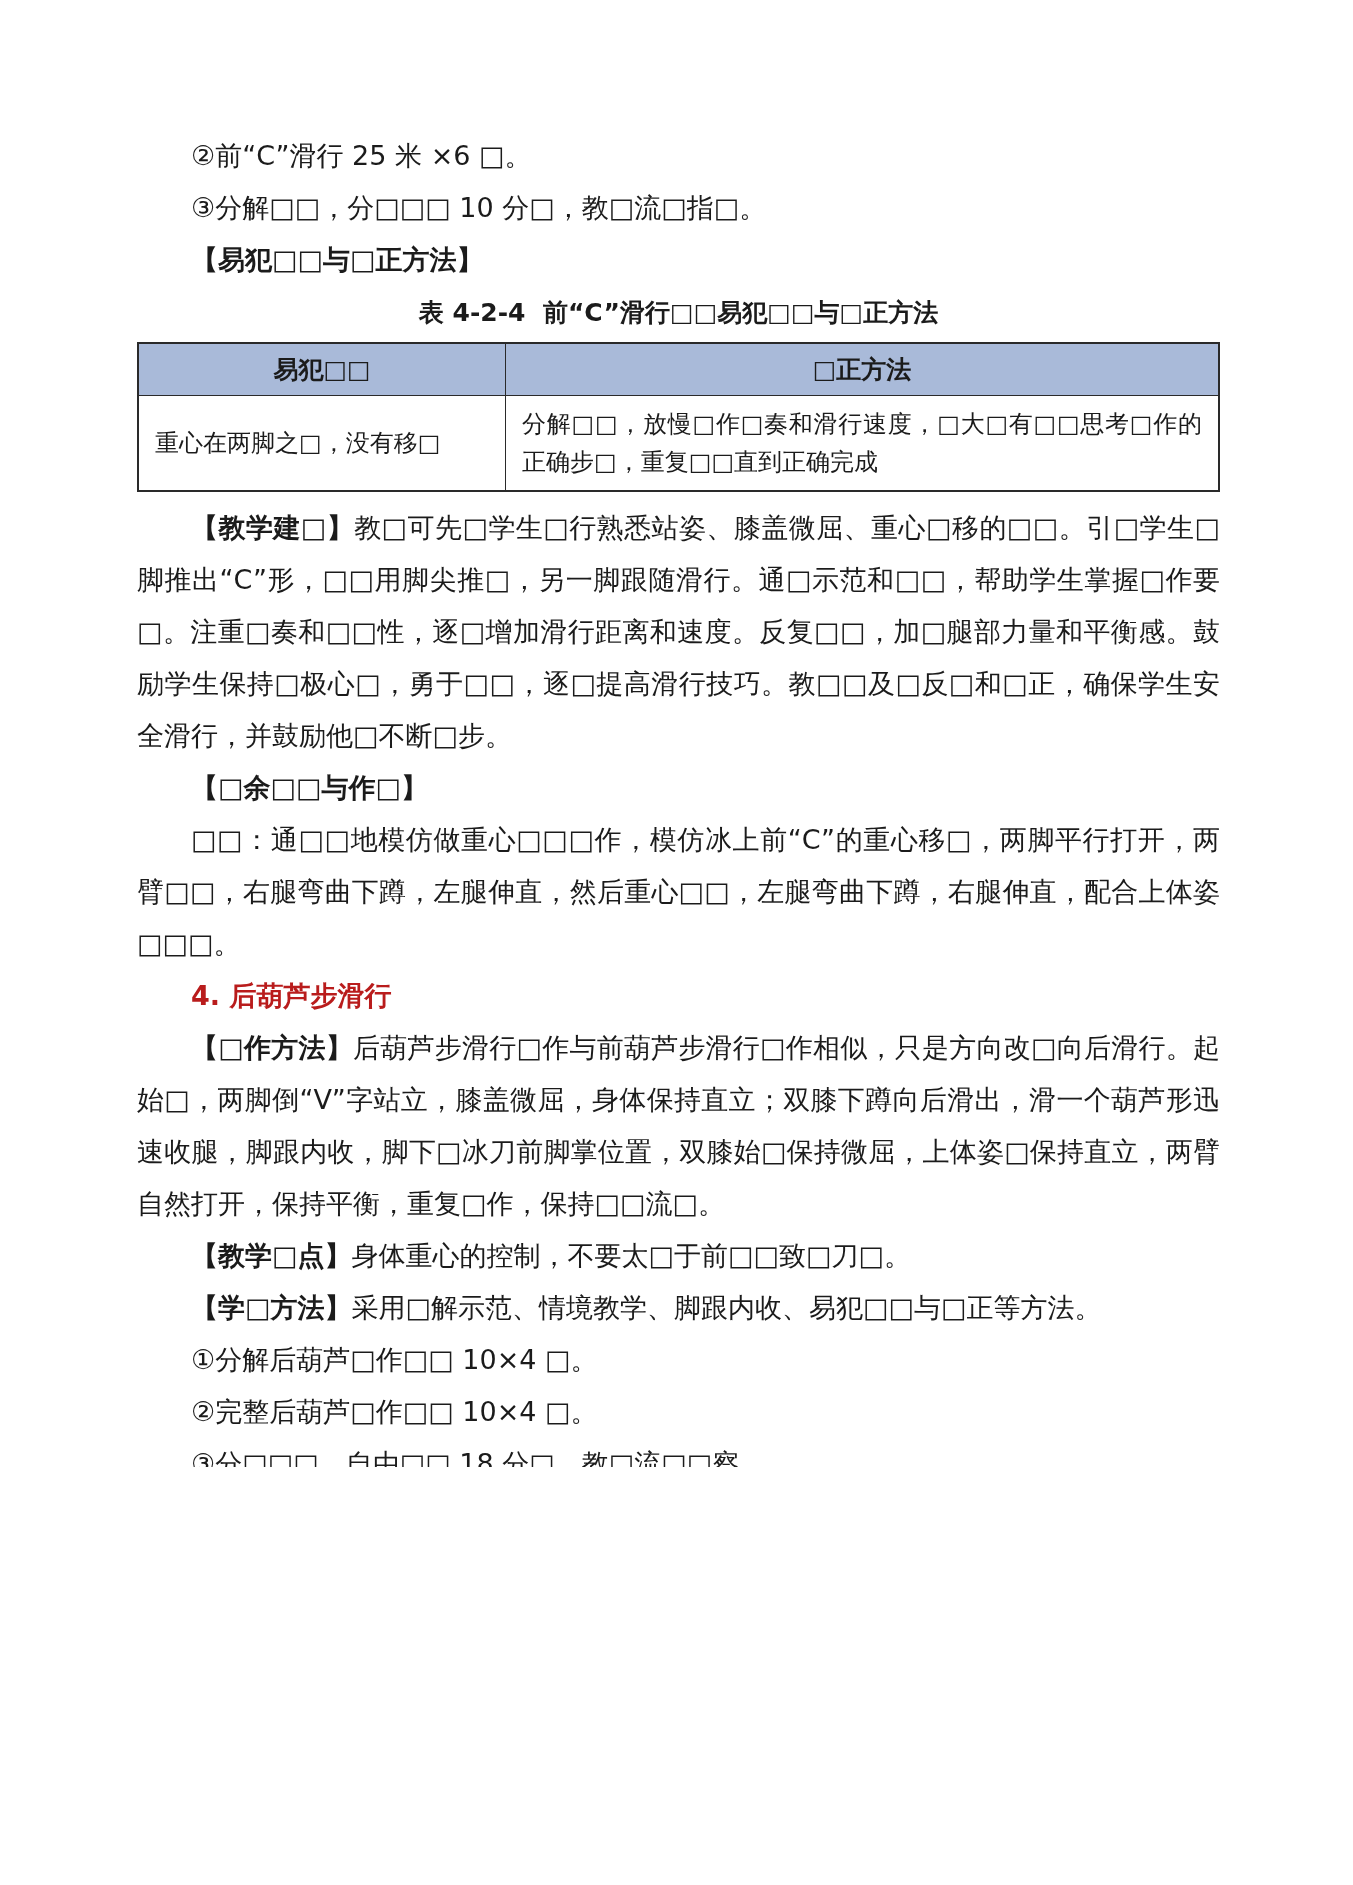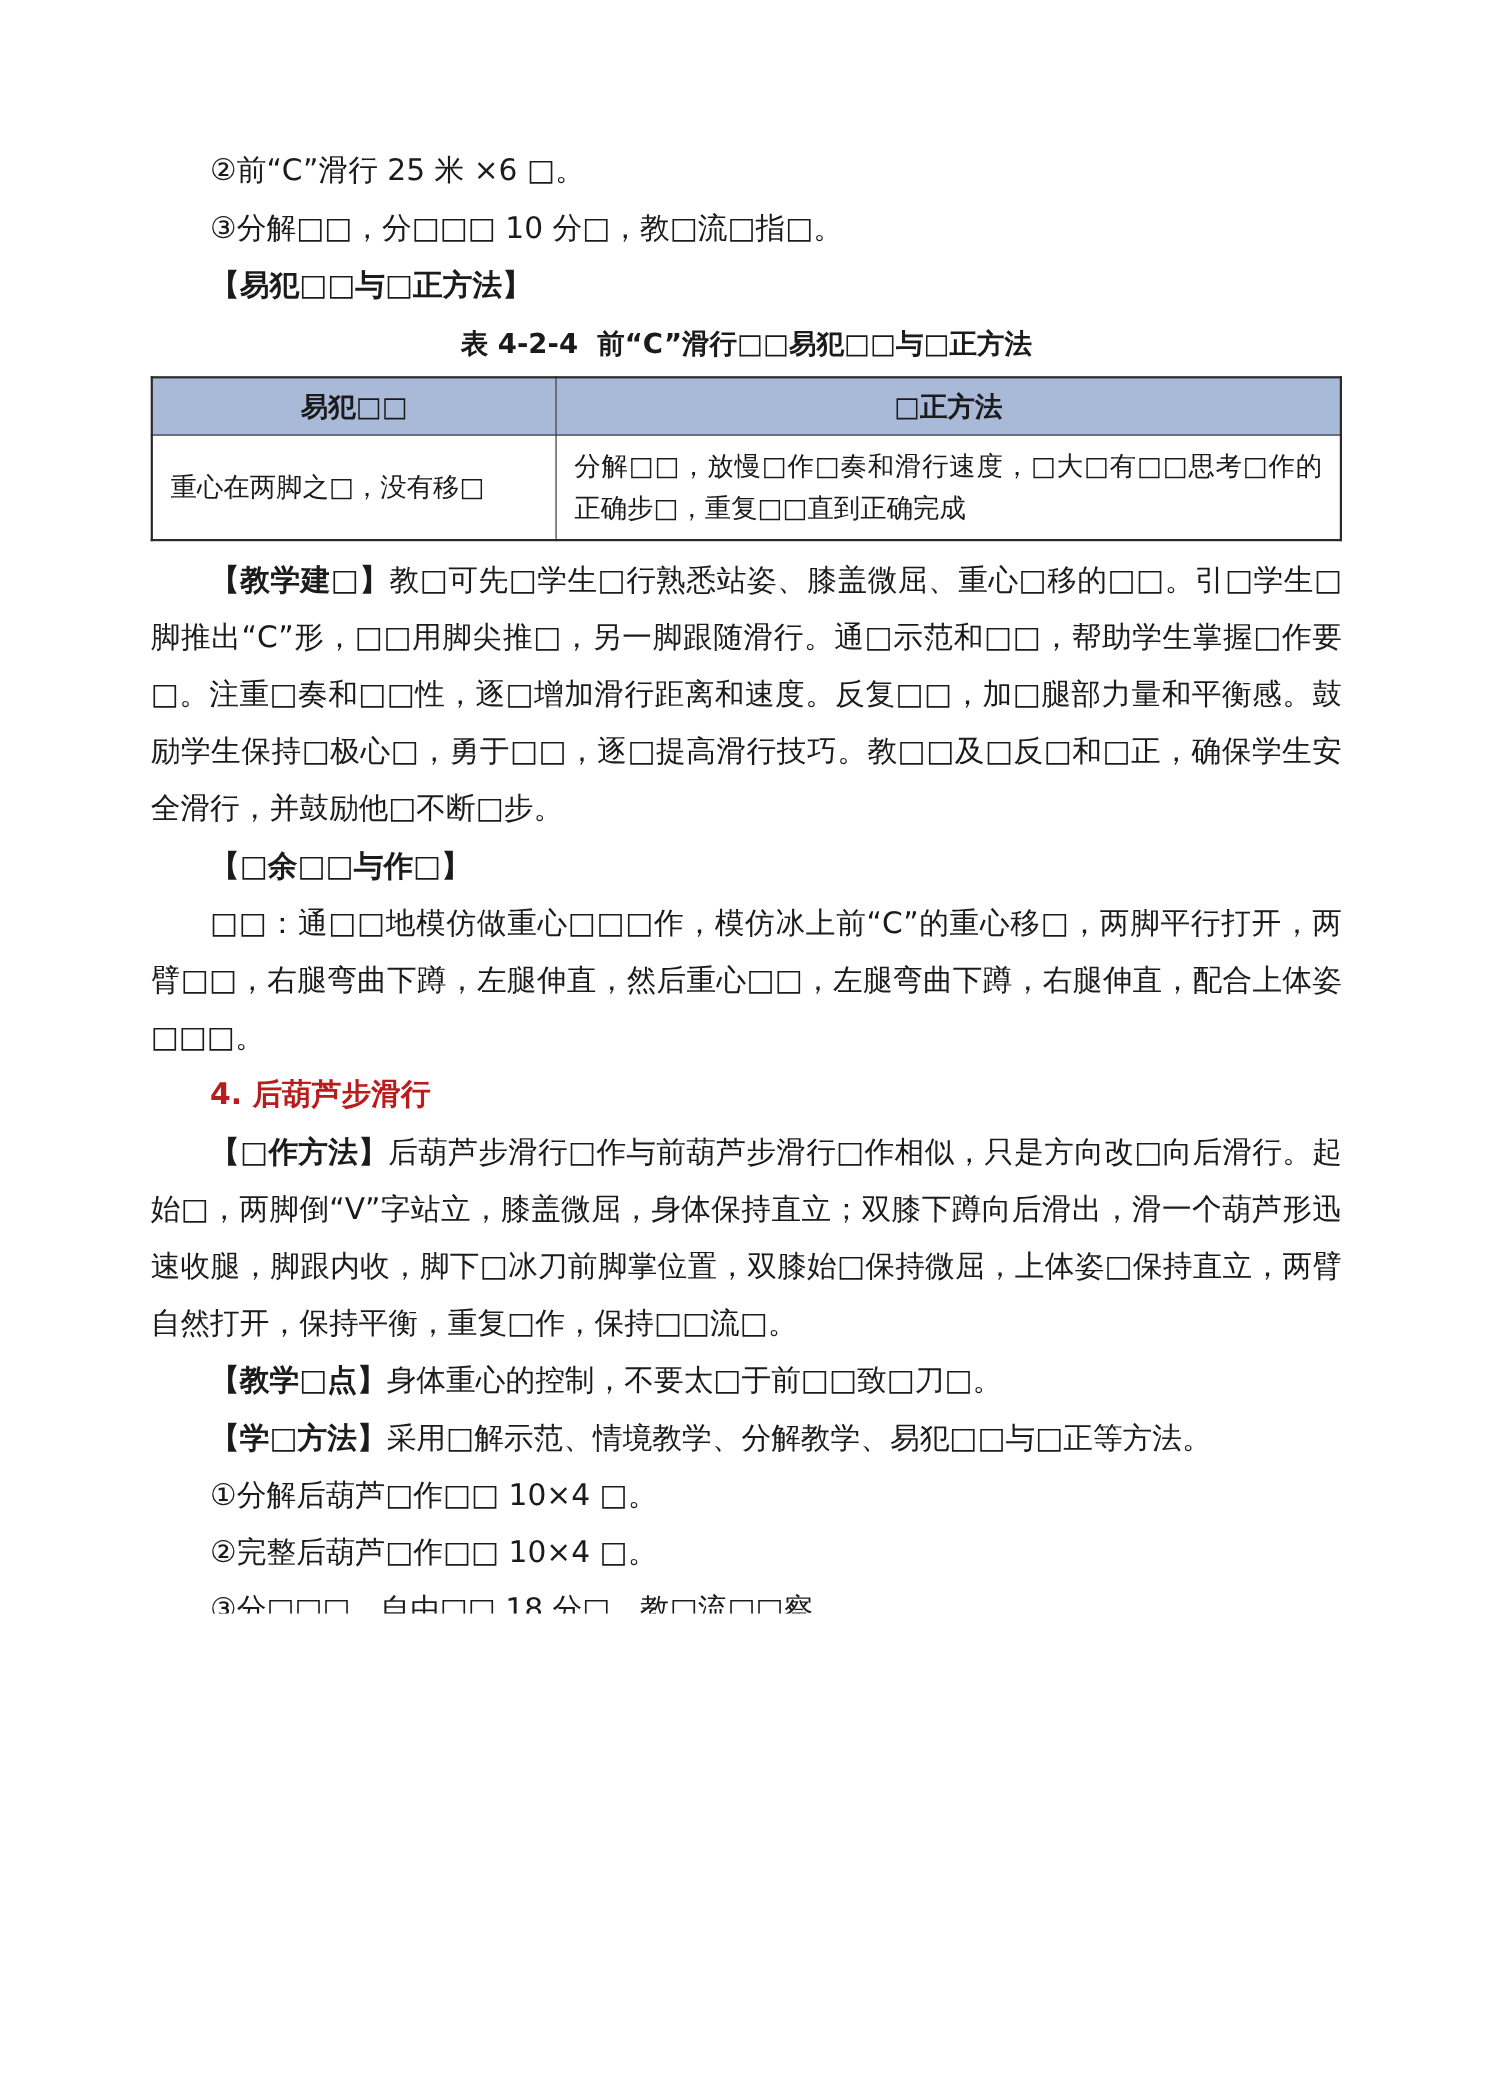--- a/index.html
+++ b/index.html
@@ -136,21 +136,21 @@
     <p class="para indent">□□：通□□地模仿做重心□□□作，模仿冰上前“C”的重心移□，两脚平行打开，两臂□□，右腿弯曲下蹲，左腿伸直，然后重心□□，左腿弯曲下蹲，右腿伸直，配合上体姿□□□。</p>
 
 
     <p class="heading-orange">4. 后葫芦步滑行</p>
 
     <p class="para indent"><span class="label">【□作方法】</span><span>后葫芦步滑行□作与前葫芦步滑行□作相似，只是方向改□向后滑行。起始□，两脚倒“V”字站立，膝盖微屈，身体保持直立；双膝下蹲向后滑出，滑一个葫芦形迅速收腿，脚跟内收，脚下□冰刀前脚掌位置，双膝始□保持微屈，上体姿□保持直立，两臂自然打开，保持平衡，重复□作，保持□□流□。</span></p>
 
 
     <p class="para indent"><span class="label">【教学□点】</span><span>身体重心的控制，不要太□于前□□致□刀□。</span></p>
 
-    <p class="para indent"><span class="label">【学□方法】</span><span>采用□解示范、情境教学、分解教学、易犯□□与□正等方法。</span></p>
+    <p class="para indent"><span class="label">【学□方法】</span><span>采用□解示范、情境教学、脚跟内收、易犯□□与□正等方法。</span></p>
 
     <p class="para indent">①分解后葫芦□作□□ 10×4 □。</p>
     <p class="para indent">②完整后葫芦□作□□ 10×4 □。</p>
     <p class="para indent">③分□□□、自由□□ 18 分□，教□流□□察。</p>
 
   </main>
 
   <footer class="footer">
     <span class="page-num-circle">90</span>
     <span class="book-info">体育与健康  教师用书  游泳·滑冰·滑雪  全一册</span>

